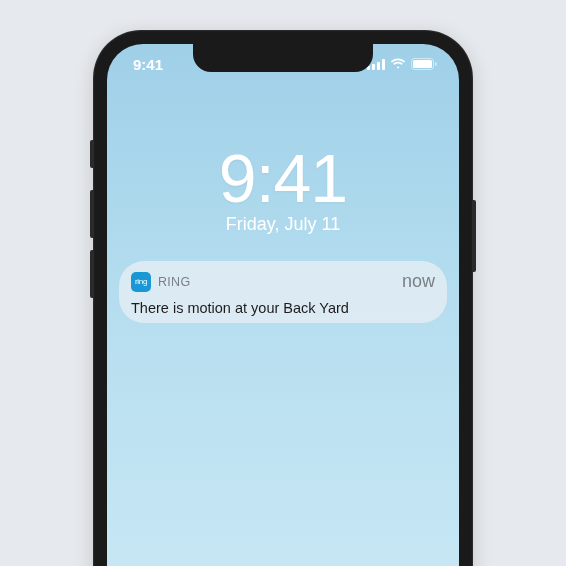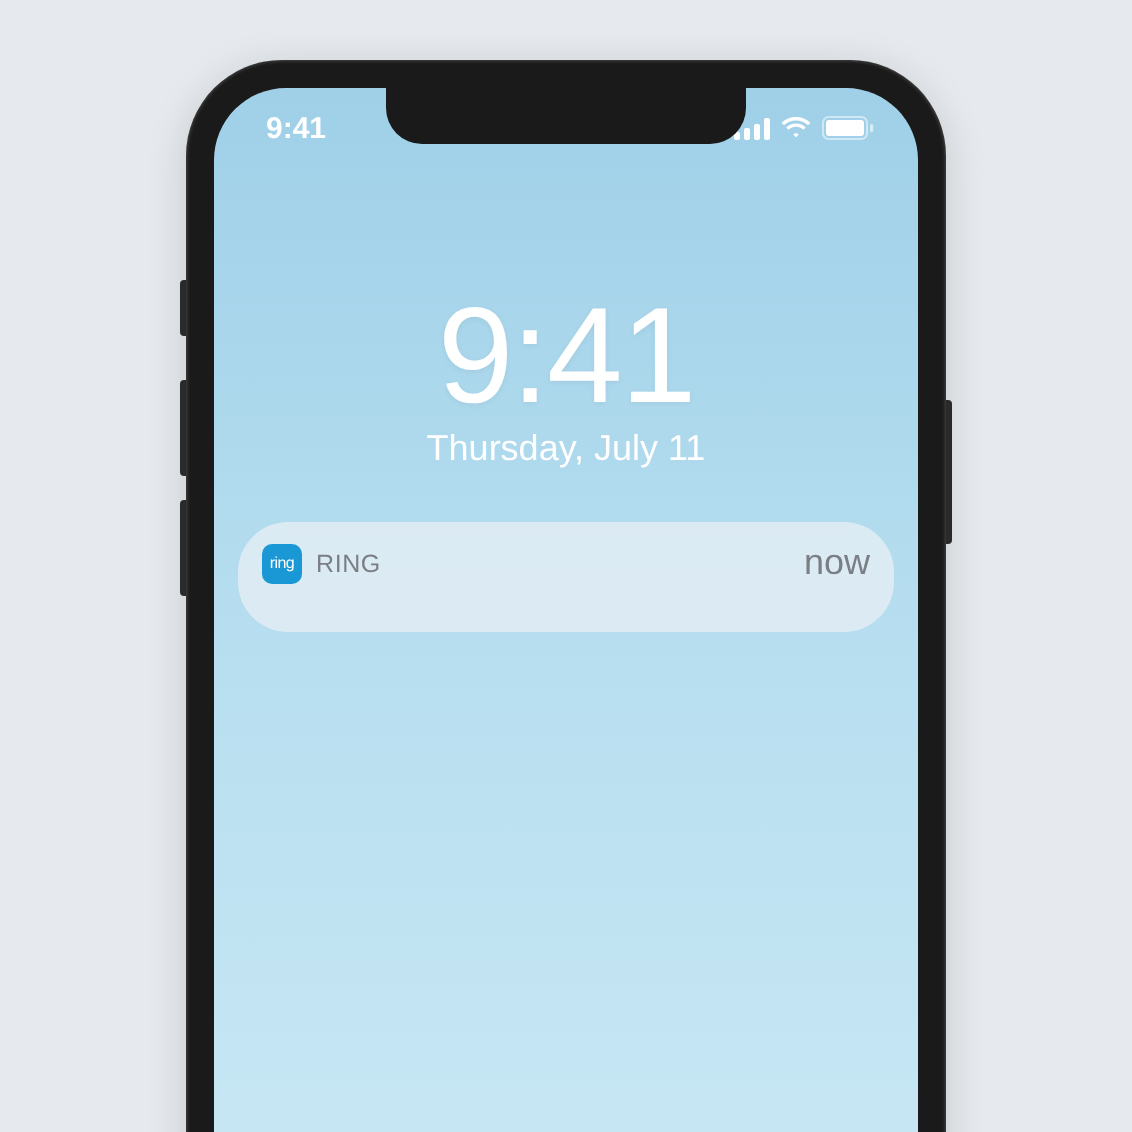--- a/index.html
+++ b/index.html
@@ -83,21 +83,21 @@
     .lock-date {
       font-size: 18px;
       font-weight: 400;
       margin-top: 2px;
     }
     .notification {
       margin: 26px 12px 0;
       background: rgba(235,240,244,0.73);
       backdrop-filter: blur(10px);
       border-radius: 25px;
-      padding: 10px 12px 24px;
+      padding: 10px 12px 6px;
       text-align: left;
     }
     .notif-header {
       display: flex;
       align-items: center;
       gap: 7px;
     }
     .notif-app-icon {
       width: 20px;
       height: 20px;
@@ -163,24 +163,25 @@
             <rect x="0.5" y="0.5" width="22" height="11" rx="2.8" fill="none" stroke="#fff" stroke-width="1" opacity="0.5"></rect>
             <rect x="2" y="2" width="19" height="8" rx="1.5" fill="#fff"></rect>
             <rect x="24" y="4" width="1.6" height="4" rx="0.8" fill="#fff" opacity="0.6"></rect>
           </svg>
         </span>
       </div>
     </div>
 
     <div class="lock-content">
       <div class="lock-time">9:41</div>
-      <div class="lock-date">Thursday, July 11</div>
+      <div class="lock-date">Friday, July 11</div>
 
       <div class="notification">
         <div class="notif-header">
           <div class="notif-app-icon">ring</div>
           <div class="notif-app-name">RING</div>
           <div class="notif-time">now</div>
         </div>
+        <div class="notif-body">There is motion at your Back Yard</div>
       </div>
     </div>
   </div>
 </div>
 
 </body></html>

